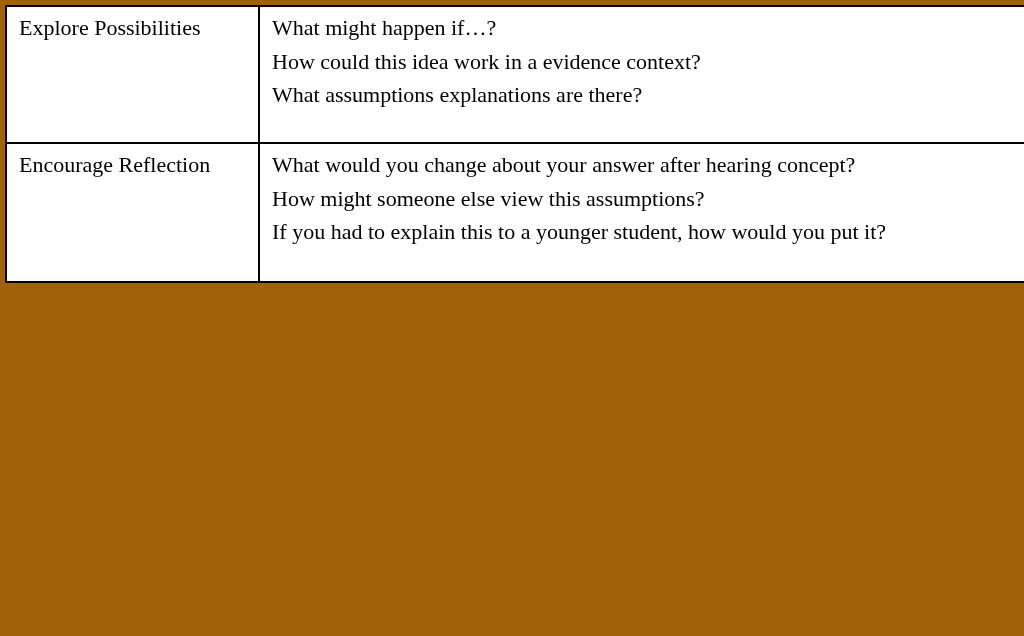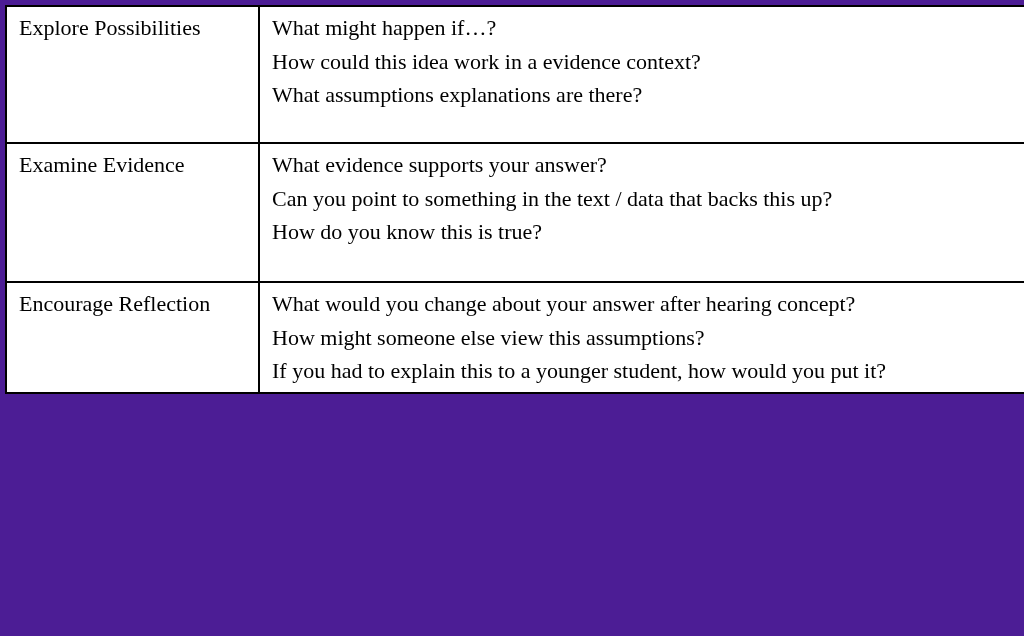--- a/index.html
+++ b/index.html
@@ -7,21 +7,21 @@
     padding: 0;
     background: #ffffff;
     width: 1024px;
     height: 636px;
     overflow: hidden;
     font-family: "Liberation Serif", "DejaVu Serif", serif;
   }
   .page {
     width: 1024px;
     height: 636px;
-    background: #4c1d95;
+    background: #a16207;
     box-sizing: border-box;
     padding: 5px 6px 4px 5px;
   }
   table.question-table {
     border-collapse: collapse;
     width: 1013px;
     table-layout: fixed;
     background: #ffffff;
   }
   table.question-table td {
@@ -51,28 +51,20 @@
     <tbody>
         <tr>
           <td class="category-cell">Explore Possibilities</td>
           <td class="questions-cell">
             <div class="question-line">What might happen if…?</div>
             <div class="question-line">How could this idea work in a evidence context?</div>
             <div class="question-line">What assumptions explanations are there?</div>
           </td>
         </tr>
         <tr>
-          <td class="category-cell">Examine Evidence</td>
-          <td class="questions-cell">
-            <div class="question-line">What evidence supports your answer?</div>
-            <div class="question-line">Can you point to something in the text / data that backs this up?</div>
-            <div class="question-line">How do you know this is true?</div>
-          </td>
-        </tr>
-        <tr>
           <td class="category-cell">Encourage Reflection</td>
           <td class="questions-cell">
             <div class="question-line">What would you change about your answer after hearing concept?</div>
             <div class="question-line">How might someone else view this assumptions?</div>
             <div class="question-line">If you had to explain this to a younger student, how would you put it?</div>
           </td>
         </tr>
       </tbody>
   </table>
 </div>

